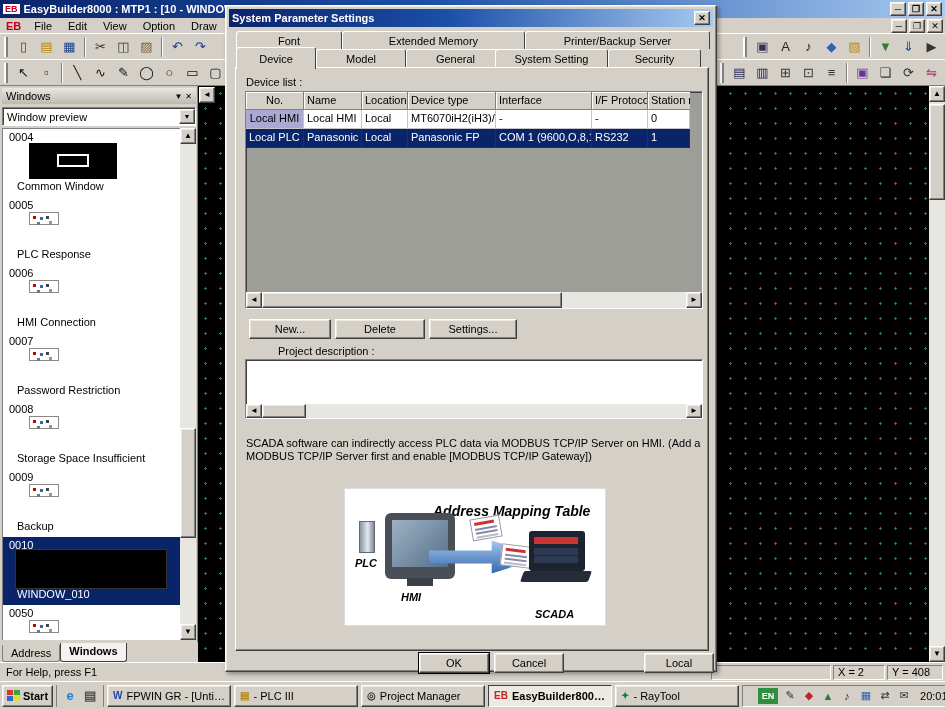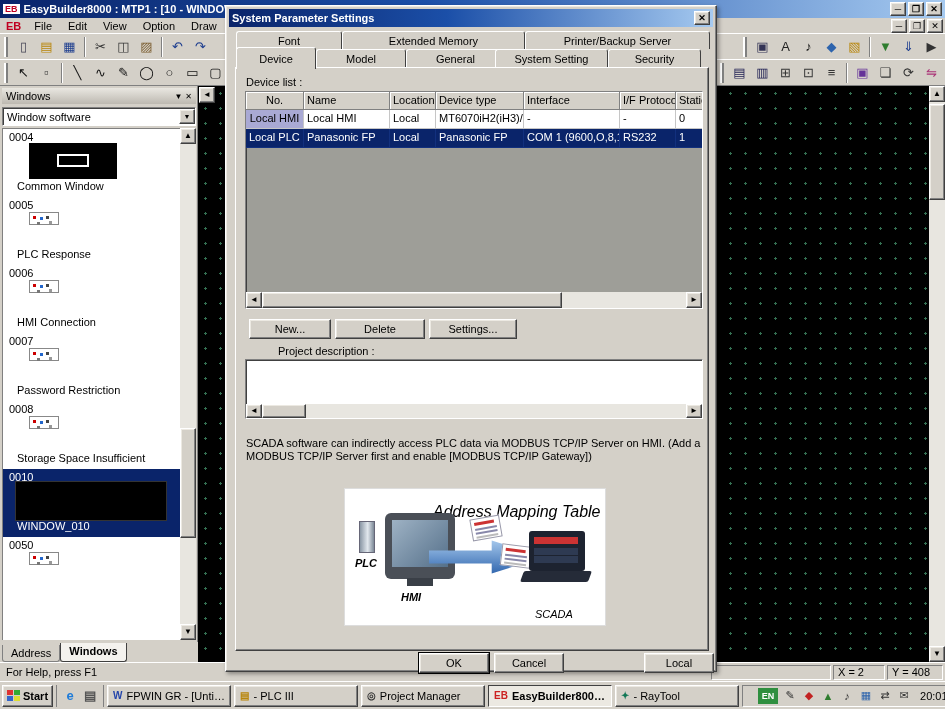--- a/index.html
+++ b/index.html
@@ -85,54 +85,54 @@
   .tab.front { top:43px; z-index:2; }
   .tab.active { top:41px; height:22px; z-index:3; }
   .tabpanel { position:absolute; left:9px; top:61px; width:474px; height:584px; background:#d4d0c8; border:1px solid; border-color:#ffffff #404040 #404040 #ffffff; box-shadow: inset -1px -1px 0 #808080; }
   .lbl { position:absolute;text-align:center; }
 
   .dtable { position:absolute; left:9px; top:23px; width:458px; height:218px; background:#9e9e98; border:1px solid; border-color:#808080 #fff #fff #808080; box-shadow: inset 1px 1px 0 #404040; overflow:hidden; }
   .trow { display:flex; height:19px; }
   .thead { height:18px; }
   .hcell { background:#d4d0c8; border-right:1px solid #808080; border-bottom:1px solid #808080; box-shadow: inset 1px 1px 0 #fff; padding:2px 3px; white-space:nowrap; overflow:hidden; flex:0 0 auto; }
   .tcell { background:#fff; border-right:1px solid #c6c6c6; border-bottom:1px solid #c6c6c6; padding:2px 3px; white-space:nowrap; overflow:hidden; flex:0 0 auto; }
-  .c0{width:58px;text-align:center;} .c1{width:86px;} .c2{width:46px;} .c3{width:88px;} .c4{width:96px;} .c5{width:56px;} .c6{width:42px;}
+  .c0{width:58px;text-align:center;} .c1{width:58px;} .c2{width:46px;} .c3{width:88px;} .c4{width:96px;} .c5{width:56px;} .c6{width:42px;}
   .row-sel .tcell { background:#0a246a; color:#fff; border-color:#12307e; }
   .cell-lav { background:#a9a9d4 !important; }
   .hscroll { position:absolute; left:0; bottom:0; width:100%; height:16px; background:#e8e6e0; display:flex; }
   .hthumb { height:16px; }
 
   .dbtn { position:absolute; height:20px; display:flex; align-items:center; justify-content:center; }
   .dbtn.default { outline:1px solid #000; }
 
   .descbox { position:absolute; left:9px; top:291px; width:458px; height:60px; background:#fff; border:1px solid; border-color:#808080 #fff #fff #808080; box-shadow: inset 1px 1px 0 #404040; }
   .descbox .hscroll { height:14px; }
 
   .infotext { position:absolute; left:10px; top:369px; width:456px; line-height:13px; }
 
   
   .diagram { position:absolute; left:108px; top:420px; width:262px; height:138px; background:#fff; border:1px solid #ddd; overflow:hidden; }
-  .dg-map { position:absolute; left:88px; top:14px; font-weight:normal; font-style:italic; font-size:16px; }
+  .dg-map { position:absolute; left:88px; top:14px; font-weight:bold; font-style:italic; font-size:14px; }
   .dg-plc { position:absolute; left:14px; top:32px; width:16px; height:32px; background:linear-gradient(90deg,#8a97a5,#e2e8ee 55%,#7b8896); border:1px solid #667; }
   .dg-plc-label { position:absolute; left:10px; top:68px; font-weight:bold; font-style:italic; }
   .dg-monitor { position:absolute; left:40px; top:24px; width:70px; height:66px; background:#4a4f57; border-radius:6px; }
   .dg-screen { position:absolute; left:7px; top:7px; right:7px; bottom:12px; background:linear-gradient(135deg,#9eb2c4,#55708a); }
   .dg-stand { position:absolute; left:22px; bottom:-7px; width:26px; height:8px; background:#3a3f47; }
   .dg-arrow { position:absolute; left:84px; top:50px; width:114px; height:36px; background:linear-gradient(180deg,#a9cbee,#2e64ad); clip-path:polygon(0 32%,55% 32%,55% 4%,100% 50%,55% 96%,55% 68%,0 68%); }
   .dg-card { position:absolute; width:30px; height:22px; background:#fff; border:1px solid #99a; }
   .dg-card::before { content:""; position:absolute; left:3px; top:3px; width:20px; height:3px; background:#c33; }
   .dg-card::after { content:""; position:absolute; left:3px; top:9px; width:22px; height:2px; background:#88a; box-shadow:0 4px 0 #88a, 0 8px 0 #bbb; }
   .dg-card.c1 { left:126px; top:28px; transform:rotate(-10deg); }
   .dg-card.c2 { left:156px; top:56px; transform:rotate(7deg); }
   .dg-laptop { position:absolute; left:184px; top:42px; }
   .lp-screen { width:56px; height:40px; background:#1d2330; border-radius:3px; position:relative; }
   .lp-screen::after { content:""; position:absolute; left:5px; top:6px; width:44px; height:7px; background:#c33; box-shadow:0 11px 0 #2e3a52, 0 19px 0 #2e3a52; }
   .lp-base { width:68px; height:11px; background:#252b38; margin-left:-7px; transform:skewX(-20deg); border-radius:2px; }
   .dg-hmi { position:absolute; left:56px; top:102px; font-weight:bold; font-style:italic; }
-  .dg-scada { position:absolute; left:190px; top:119px; font-weight:normal; font-style:italic; }
+  .dg-scada { position:absolute; left:190px; top:119px; font-weight:bold; font-style:italic; }
 </style>
 </head>
 <body>
 
 <div class="abs titlebar" style="left:0;top:0;width:945px;height:18px;">
   <span class="ebmark" style="background:#fff;color:#c00020;font-size:9px;padding:0 2px;margin-right:4px;">EB</span>
   <span>EasyBuilder8000 : MTP1 : [10 - WINDOW_010 ]</span>
   <span style="margin-left:auto;display:flex;">
     <span class="cap raised">─</span>
     <span class="cap raised">❐</span>
@@ -229,21 +229,21 @@
 
 <div class="abs panel">
   <div class="abs panel-hd">
     <span>Windows</span>
     <span class="hbtns">
       <span>▼</span>
       <span>✕</span>
     </span>
   </div>
   <div class="abs combo">
-    <span>Window software</span>
+    <span>Window preview</span>
     <span class="drop raised">▼</span>
   </div>
 
   <div class="abs wlist">
     <div class="witem">
       <span class="wid">0004</span>
       <div class="thumb-l">
           <div class="inner-rect"></div>
         </div>
       <span class="wname">Common Window</span>
@@ -260,20 +260,25 @@
     </div>
     <div class="witem">
       <span class="wid">0007</span>
       <div class="thumb-s"></div>
       <span class="wname">Password Restriction</span>
     </div>
     <div class="witem">
       <span class="wid">0008</span>
       <div class="thumb-s"></div>
       <span class="wname">Storage Space Insufficient</span>
+    </div>
+    <div class="witem">
+      <span class="wid">0009</span>
+      <div class="thumb-s"></div>
+      <span class="wname">Backup</span>
     </div>
     <div class="witem sel">
       <span class="wid">0010</span>
       <div class="thumb-xl"></div>
       <span class="wname">WINDOW_010</span>
     </div>
     <div class="witem">
       <span class="wid">0050</span>
       <div class="thumb-s"></div>
     </div>

